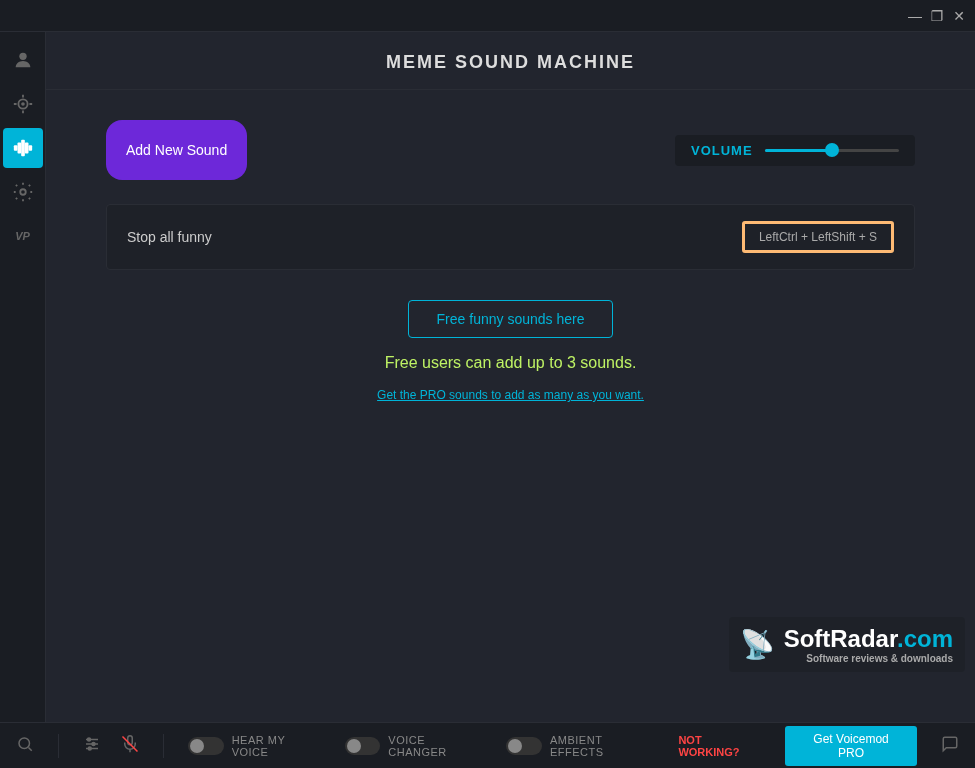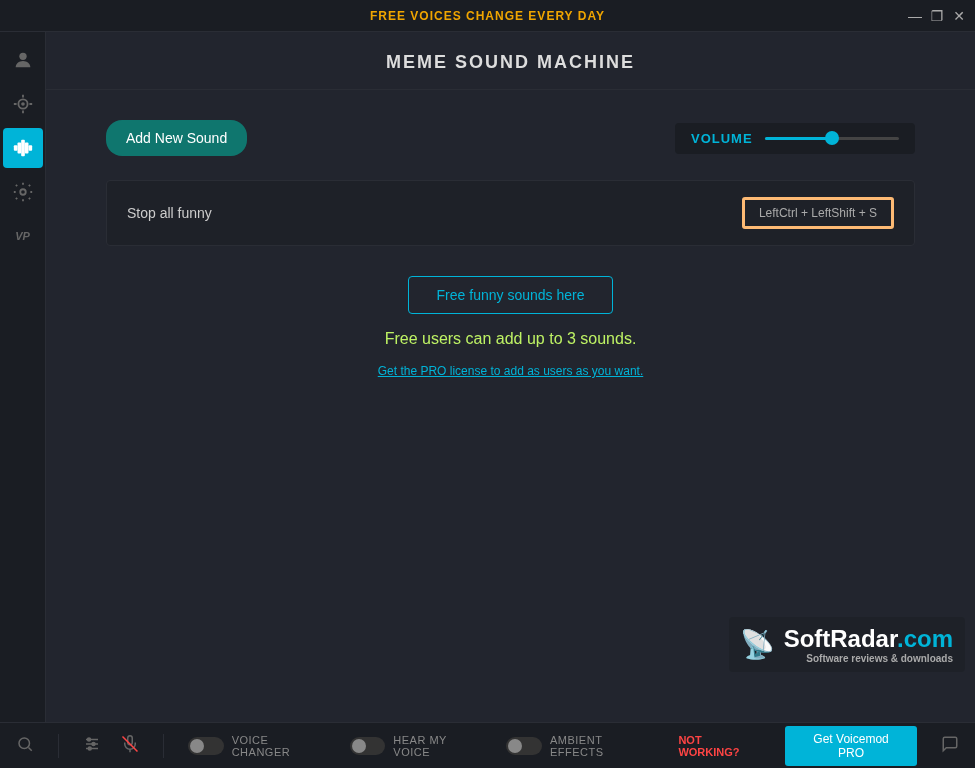--- a/index.html
+++ b/index.html
@@ -121,24 +121,24 @@
 
     
     .controls-row {
       display: flex;
       align-items: center;
       justify-content: space-between;
       margin-bottom: 24px;
     }
 
     .add-sound-btn {
-      background: #0f766e;
+      background: #6d28d9;
       color: #fff;
       border: none;
-      padding: 10px 20px;
+      padding: 22px 20px;
       border-radius: 16px;
       font-size: 14px;
       cursor: pointer;
       font-weight: 500;
     }
 
     .volume-control {
       display: flex;
       align-items: center;
       gap: 12px;
@@ -311,21 +311,20 @@
       width: 1px;
       height: 24px;
       background: #2a2d35;
       margin: 0 4px;
     }
   </style>
 </head>
 <body>
 
 <div class="title-bar">
-  <span class="title-bar-text">FREE VOICES CHANGE EVERY DAY</span>
   <div class="window-controls">
     <button class="win-btn">—</button>
     <button class="win-btn">❐</button>
     <button class="win-btn">✕</button>
   </div>
 </div>
 
 <div class="app-body">
 
   <div class="sidebar">
@@ -390,21 +389,21 @@
       </div>
 
       <div class="stop-sounds-row">
         <span class="stop-sounds-label">Stop all funny</span>
         <span class="shortcut-display">LeftCtrl + LeftShift + S</span>
       </div>
 
       <div class="find-sounds-section">
         <button class="find-sounds-btn">Free funny sounds here</button>
         <span class="free-users-text">Free users can add up to 3 sounds.</span>
-        <a class="pro-link">Get the PRO license to add as users as you want.</a>
+        <a class="pro-link">Get the PRO sounds to add as many as you want.</a>
       </div>
 
     </div>
 
     <div class="watermark" style="display:flex;align-items:center;gap:8px;position:absolute;bottom:50px;right:10px;">
       <div style="font-size:28px;color:#aaa;">📡</div>
       <div>
         <div style="font-size:24px;font-weight:bold;color:#fff;">
           <span>SoftRadar</span><span style="color:#00b4d8;">.com</span>
         </div>
@@ -446,28 +445,28 @@
       <line x1="2" y1="2" x2="22" y2="22" stroke="#ff4444"></line>
     </svg>
   </div>
 
   <div class="divider-v"></div>
 
   <div class="toggle-group">
     <div class="toggle off">
       <div class="toggle-thumb"></div>
     </div>
-    <span class="toggle-label">VOICE CHANGER</span>
+    <span class="toggle-label">HEAR MY VOICE</span>
   </div>
 
   <div class="toggle-group">
     <div class="toggle off">
       <div class="toggle-thumb"></div>
     </div>
-    <span class="toggle-label">HEAR MY VOICE</span>
+    <span class="toggle-label">VOICE CHANGER</span>
   </div>
 
   <div class="toggle-group">
     <div class="toggle off">
       <div class="toggle-thumb"></div>
     </div>
     <span class="toggle-label">AMBIENT EFFECTS</span>
   </div>
 
   <span class="not-working">NOT WORKING?</span>

